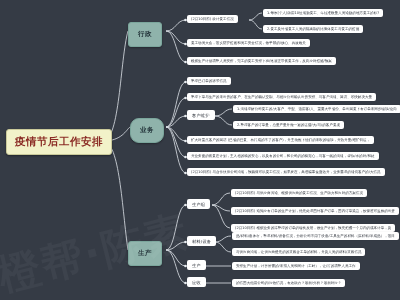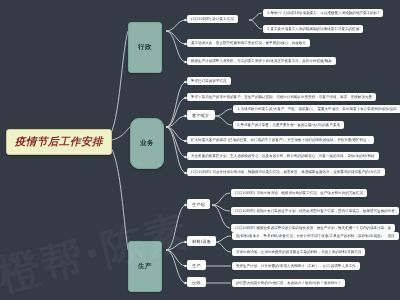--- a/index.html
+++ b/index.html
@@ -18,21 +18,21 @@
 
   .root{
     background:#f2f2c9;border:1px solid #c9c99a;border-radius:3px;
     color:#8a2b24;font-size:10.5px;font-weight:bold;
     padding:5px 8px;letter-spacing:.5px;
     box-shadow:0 1px 2px rgba(0,0,0,.35);
   }
   .branch{
     background:#8fb3ab;border:1px solid #7ba69c;border-radius:3px;
     color:#23343a;font-size:6.5px;font-weight:bold;
-    padding:20px 9px;letter-spacing:.4px;
+    padding:7px 9px;letter-spacing:.4px;
     box-shadow:0 1px 2px rgba(0,0,0,.3);
   }
   .sub{
     background:#ffffff;border-radius:2px;
     color:#2a2f38;font-size:4.2px;
     padding:2.5px 5px;letter-spacing:.2px;
   }
   .leaf{
     background:#ffffff;border-radius:2px;
     color:#2a2f38;font-size:3.5px;
@@ -100,21 +100,21 @@
     <circle cx="185.5" cy="116" r="1.3"></circle>
     <circle cx="185.5" cy="141" r="1.3"></circle>
     <circle cx="185.5" cy="157" r="1.3"></circle>
     <circle cx="185.5" cy="173" r="1.3"></circle>
     <circle cx="185.5" cy="205" r="1.3"></circle>
     <circle cx="185.5" cy="242" r="1.3"></circle>
     <circle cx="185.5" cy="266" r="1.3"></circle>
     <circle cx="185.5" cy="283" r="1.3"></circle>
   </svg>
 
-  <div class="node root" style="left:6px;top:129px;font-style:italic;">疫情节后工作安排</div>
+  <div class="node root" style="left:6px;top:129px;">疫情节后工作安排</div>
 
   <div class="node branch" style="left:128px;top:22px;">行政</div>
   <div class="node branch" style="left:130px;top:118px;border-radius:9px;">业务</div>
   <div class="node branch" style="left:128px;top:241px;">生产</div>
 
   <div class="node leaf" style="left:187px;top:15px;">(2月10日前) 统计复工情况</div>
   <div class="node leaf" style="left:263px;top:9px;">1.每家(个人)能用10位通勤复工、年轻准数量人员通勤的地方复工的职?</div>
   <div class="node leaf" style="left:263px;top:25px;">2.复工及外省复工人员的隔离期的比值体复工与复工的措施</div>
   <div class="node leaf" style="left:187px;top:39px;">复工动员大会，落实防护措施和员工安全情况，做手部的/放心、共度难关</div>
   <div class="node leaf" style="left:187px;top:57px;">根据生产计划调整人员安排，完工的复工安排下班/逐渐正常恢复工作，反向应对措施/预案</div>

